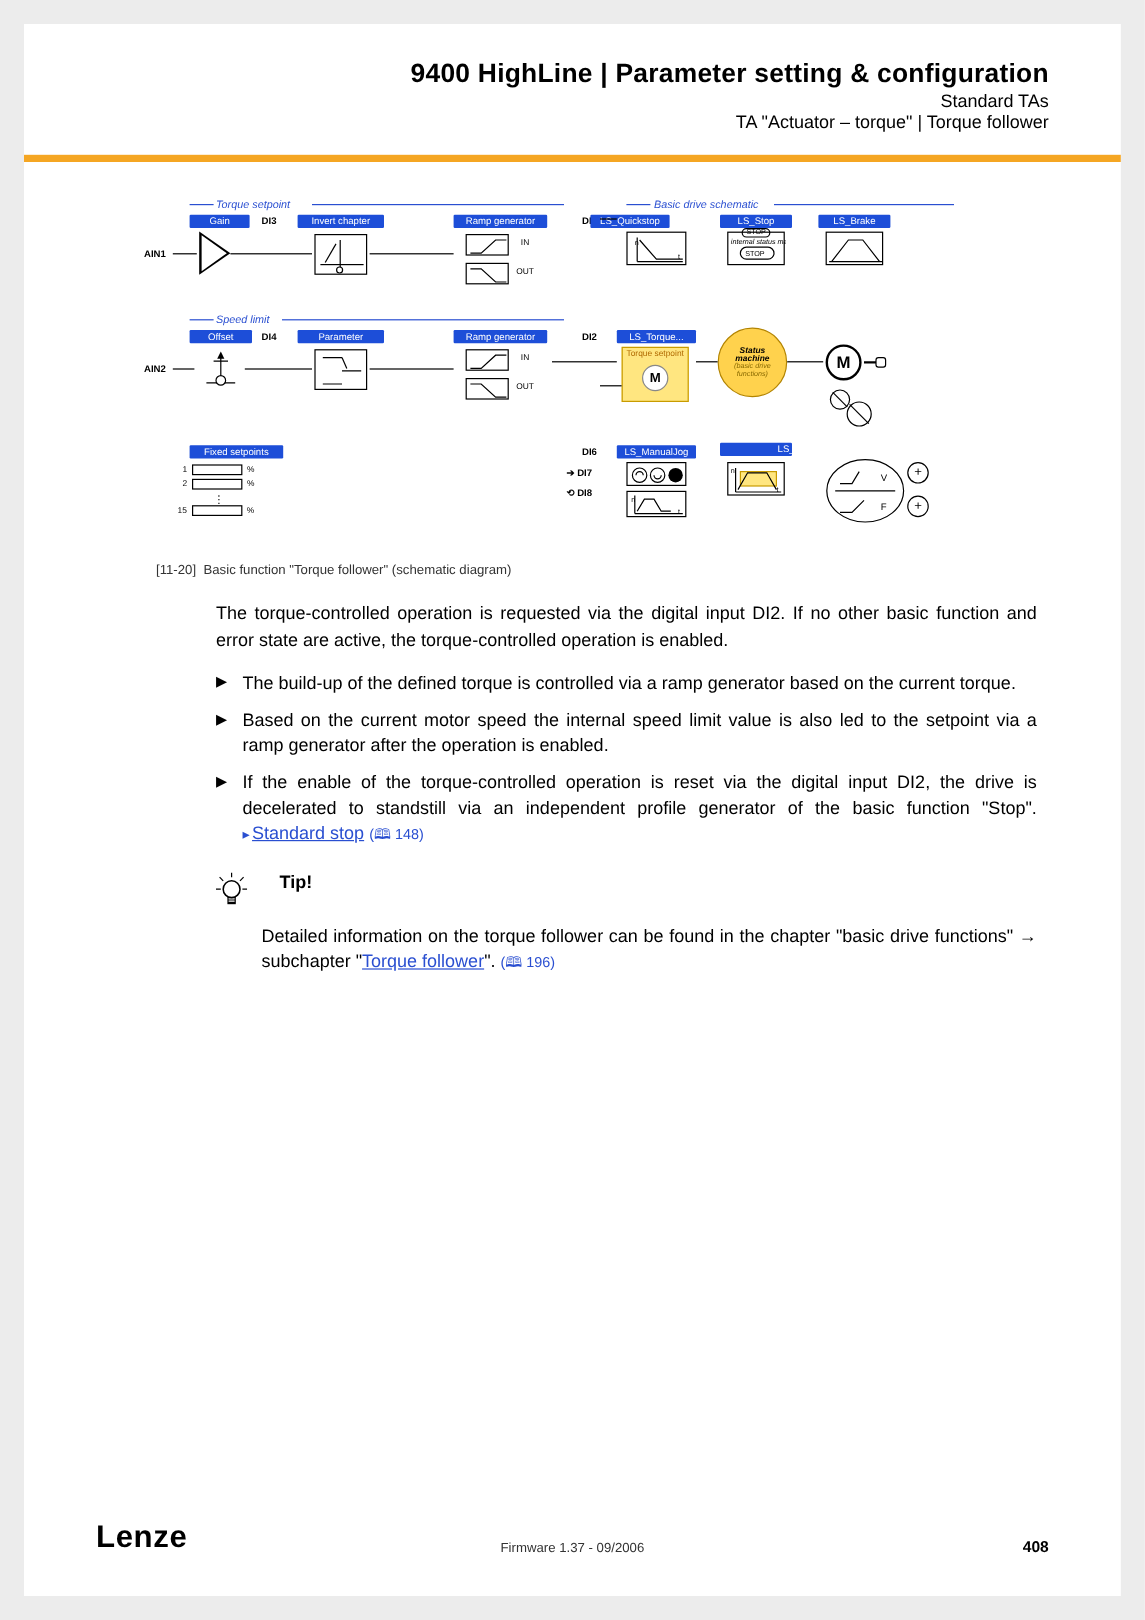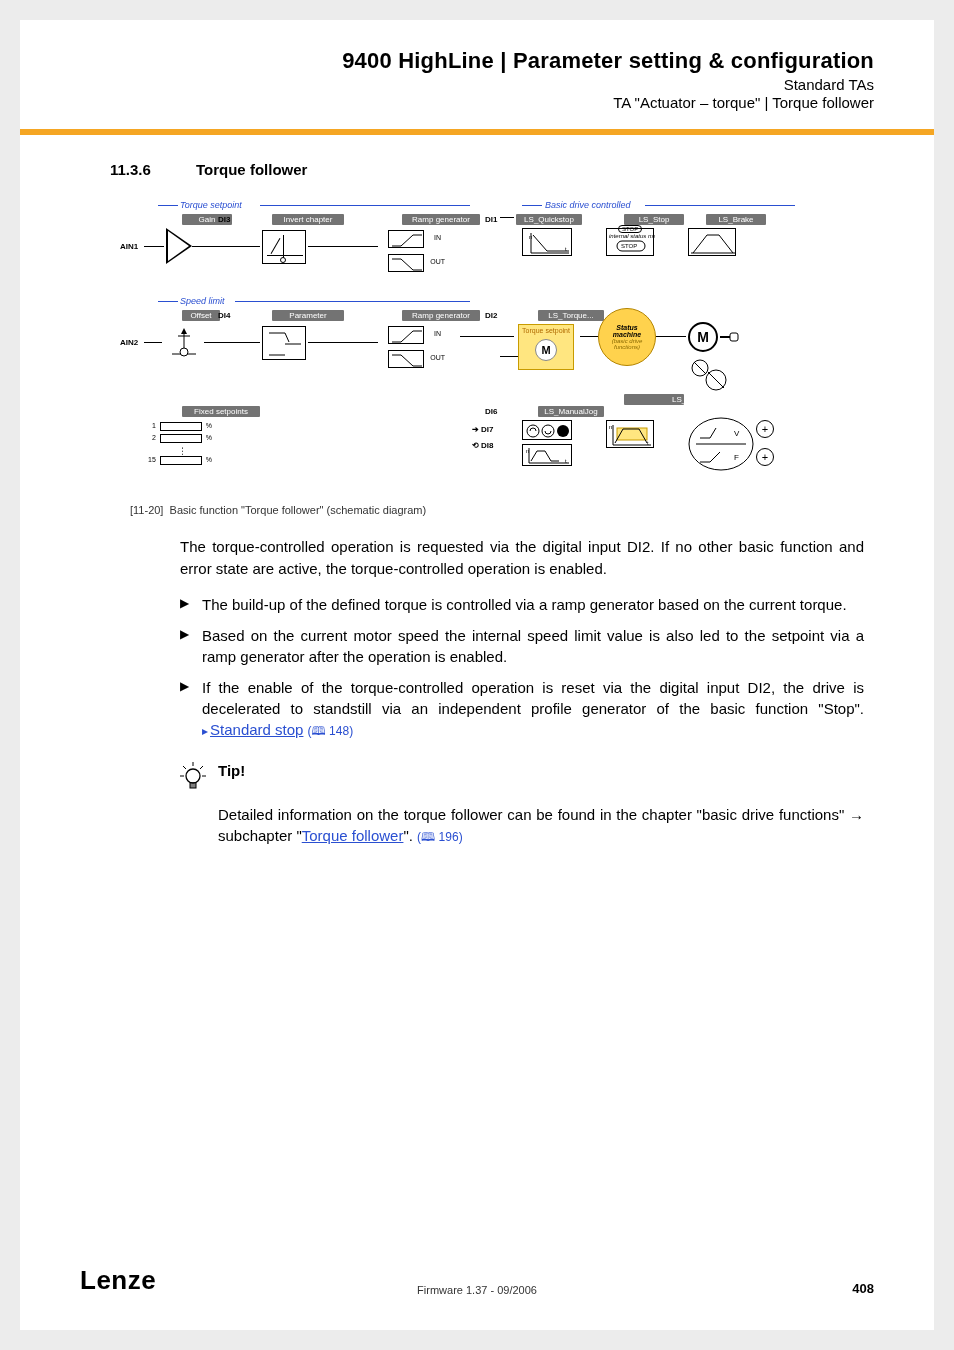--- a/index.html
+++ b/index.html
@@ -38,42 +38,42 @@
   .diagram-wrap { margin-left: 10px; }
   .diagram {
     width: 680px; height: 300px;
     background: #fff;
     position: relative;
     font-size: 8px;
     color: #000;
   }
   .grp-label { position:absolute; color:#2a4fd1; font-style:italic; font-size:9px; }
   .grp-line  { position:absolute; height:1px; background:#2a4fd1; }
-  .d-box { position:absolute; background:#737373; color:#fff; font-size:8px; text-align:center; padding:1px 4px; border-radius:1px;margin-left:24px; }
+  .d-box { position:absolute; background:#1d4ed8; color:#fff; font-size:8px; text-align:center; padding:1px 4px; border-radius:1px; }
   .d-yellow { position:absolute; background:#ffe680; border:1px solid #c89b00; font-size:7px; text-align:center; padding:2px; }
   .d-circle-yellow { position:absolute; background:#ffd24d; border:1px solid #b38400; border-radius:50%; font-size:7px; text-align:center; color:#000; }
   .d-text { position:absolute; font-size:8px; font-weight:700; }
   .d-icon { position:absolute; background:#fff; border:1px solid #000; }
   .tri-amp { position:absolute; width:0; height:0; border-top:18px solid transparent; border-bottom:18px solid transparent; border-left:26px solid #000; }
   .tri-amp::after { content:""; position:absolute; left:-24px; top:-15px; border-top:15px solid transparent; border-bottom:15px solid transparent; border-left:21px solid #fff; }
   .g-line { position:absolute; background:#000; }
   .ramp-in {position:absolute;}
   .ramp-out {position:absolute;}
   .motor-circle { position:absolute; width:30px; height:30px; border:2px solid #000; border-radius:50%; background:#fff; display:flex; align-items:center; justify-content:center; font-weight:700; font-size:14px;}
   .plus-circle { position:absolute; width:18px; height:18px; border:1px solid #000; border-radius:50%; background:#fff; display:flex; align-items:center; justify-content:center; font-size:11px; }
 
   .caption { font-size: 11px; color:#333; margin: 8px 0 20px 10px; }
   .body-text { font-size: 15px; line-height:1.45; text-align: justify; margin-left: 70px; margin-right: 10px; }
   ul.bullets { list-style:none; margin: 14px 10px 0 70px; }
   ul.bullets li { position:relative; padding-left: 22px; font-size:15px; line-height:1.4; margin-bottom: 10px; text-align: justify;}
   ul.bullets li::before { content:"▶"; position:absolute; left:0; top:1px; font-size:12px; }
   .link { color:#2a4fd1; text-decoration: underline; }
   .pageref { color:#2a4fd1; font-size:12px; }
   .link-arrow { color:#2a4fd1; font-size:12px; margin-right:2px;}
-  .tip-row { display:flex; gap:12px; margin: 22px 10px 0 70px; align-items:flex-start; }
+  .tip-row { display:flex; gap:27px; margin: 22px 10px 0 70px; align-items:flex-start; }
   .tip-icon { width:26px; flex:0 0 26px; }
   .tip-title { font-weight:700; font-size:15px; }
   .tip-body { font-size:15px; line-height:1.45; text-align: justify; margin: 8px 10px 0 108px;}
 
   .footer {
     position:absolute; bottom: 34px; left:0; right:0;
     display:flex; justify-content:space-between; align-items:flex-end;
     padding: 0 60px 0 60px;
   }
   .logo { font-size: 26px; font-weight:800; letter-spacing:0.5px; font-family: Arial, sans-serif;}
@@ -87,37 +87,33 @@
 
 <div class="page">
   <div class="header">
     <div class="title">9400 HighLine | Parameter setting &amp; configuration</div>
     <div class="sub1">Standard TAs</div>
     <div class="sub2">TA "Actuator – torque" | Torque follower</div>
   </div>
   <div class="orange-bar"></div>
 
   <div class="content">
-    <div class="section-row">
-      <div class="secno">11.3.6</div>
-      <div class="sectitle">Torque follower</div>
-    </div>
 
     <div class="diagram-wrap">
       <div class="diagram">
 
         <span class="grp-label" style="left:60px; top:4px;">Torque setpoint</span>
         <div class="grp-line" style="left:38px; top:9px; width:20px;"></div>
         <div class="grp-line" style="left:140px; top:9px; width:210px;"></div>
 
         <span class="grp-label" style="left:60px; top:100px;">Speed limit</span>
         <div class="grp-line" style="left:38px; top:105px; width:20px;"></div>
         <div class="grp-line" style="left:115px; top:105px; width:235px;"></div>
 
-        <span class="grp-label" style="left:425px; top:4px;">Basic drive controlled</span>
+        <span class="grp-label" style="left:425px; top:4px;">Basic drive schematic</span>
         <div class="grp-line" style="left:402px; top:9px; width:20px;"></div>
         <div class="grp-line" style="left:525px; top:9px; width:150px;"></div>
 
         <div class="d-box" style="left:38px; top:18px; width:50px;">Gain</div>
         <span class="d-text" style="left:98px; top:19px;">DI3</span>
         <div class="d-box" style="left:128px; top:18px; width:72px;">Invert chapter</div>
         <div class="d-box" style="left:258px; top:18px; width:78px;">Ramp generator</div>
 
         <div class="tri-amp" style="left:46px; top:32px;"></div>
 
@@ -135,21 +131,21 @@
           <span style="position:absolute; right:-18px; top:3px; font-size:7px;">IN</span>
         </div>
         <div class="d-icon ramp-out" style="left:268px; top:58px; width:36px; height:18px;">
           <svg width="36" height="18">
               <polyline points="3,4 12,4 24,15 33,15" stroke="#000" fill="none"></polyline>
             </svg>
           <span style="position:absolute; right:-22px; top:3px; font-size:7px;">OUT</span>
         </div>
         <span class="d-text" style="left:0px; top:46px;">AIN1</span>
 
-        <div class="d-box" style="left:38px; top:114px; width:38px;">Offset</div>
+        <div class="d-box" style="left:38px; top:114px; width:52px;">Offset</div>
         <span class="d-text" style="left:98px; top:115px;">DI4</span>
         <div class="d-box" style="left:128px; top:114px; width:72px;">Parameter</div>
         <div class="d-box" style="left:258px; top:114px; width:78px;">Ramp generator</div>
 
         <div style="position:absolute; left:44px; top:130px;">
           <svg width="40" height="36">
             <line x1="8" y1="28" x2="32" y2="28" stroke="#000"></line>
             <line x1="20" y1="28" x2="20" y2="6" stroke="#000"></line>
             <line x1="14" y1="10" x2="26" y2="10" stroke="#000"></line>
             <circle cx="20" cy="26" r="4" stroke="#000" fill="#fff"></circle>
@@ -275,21 +271,21 @@
         <div class="d-icon" style="left:402px; top:248px; width:50px; height:22px;">
           <svg width="50" height="22">
               <text x="3" y="8" font-size="6">n</text>
               <line x1="6" y1="18" x2="46" y2="18" stroke="#000"></line>
               <line x1="6" y1="18" x2="6" y2="3" stroke="#000"></line>
               <polyline points="8,16 14,6 22,6 28,16 36,16" stroke="#000" fill="none"></polyline>
               <text x="42" y="18" font-size="6">t</text>
             </svg>
         </div>
 
-        <div class="d-box" style="left:480px; top:198px; width:60px;padding-left:48px;">LS_Limiter</div>
+        <div class="d-box" style="left:480px; top:208px; width:60px;padding-left:48px;">LS_Limiter</div>
         <div class="d-icon" style="left:486px; top:224px; width:48px; height:28px;">
           <svg width="48" height="28">
               <text x="2" y="8" font-size="6">n</text>
               <line x1="6" y1="24" x2="44" y2="24" stroke="#000"></line>
               <line x1="6" y1="24" x2="6" y2="4" stroke="#000"></line>
           <rect x="10" y="7" width="30" height="12" fill="#ffe680" stroke="#c89b00"></rect>
           <polyline points="8,22 16,8 32,8 40,22" stroke="#000" fill="none"></polyline>
               <text x="40" y="24" font-size="6">t</text>
             </svg>
         </div>

